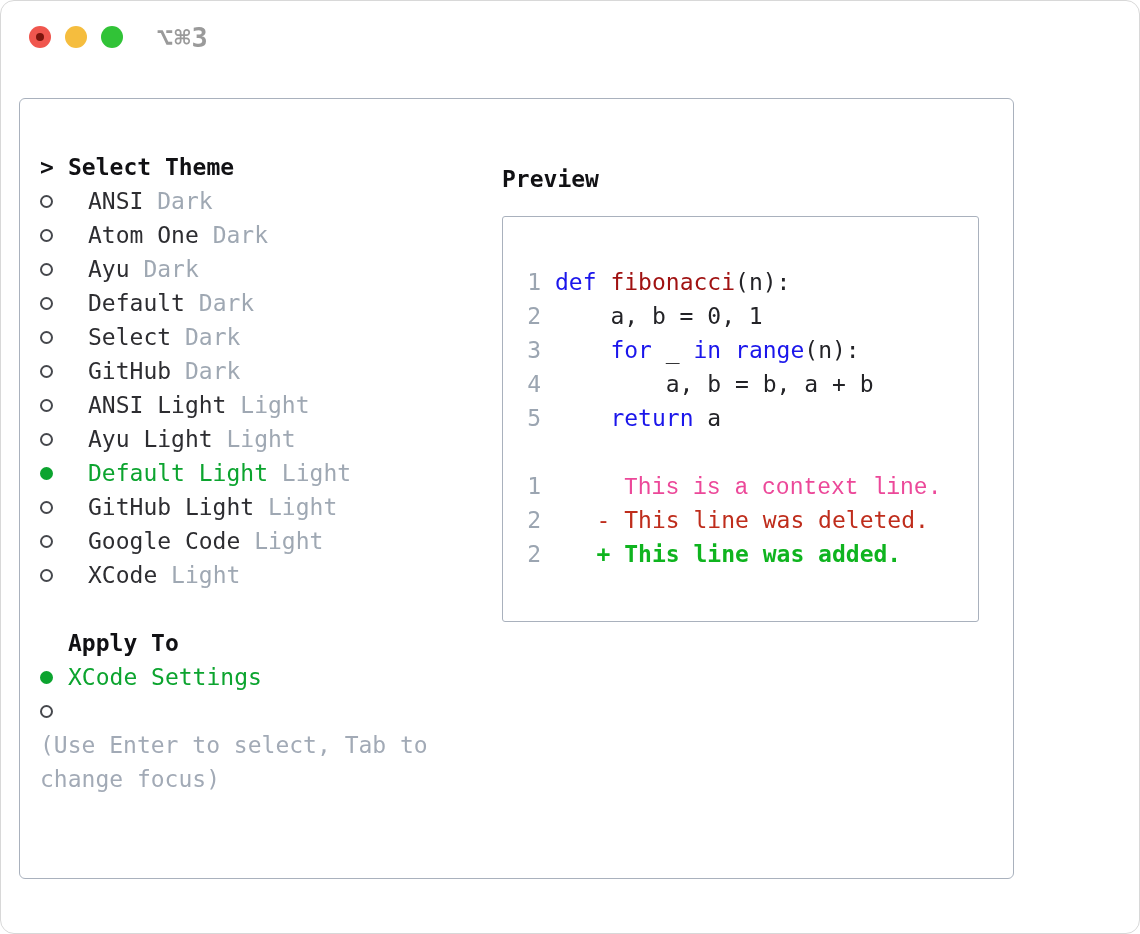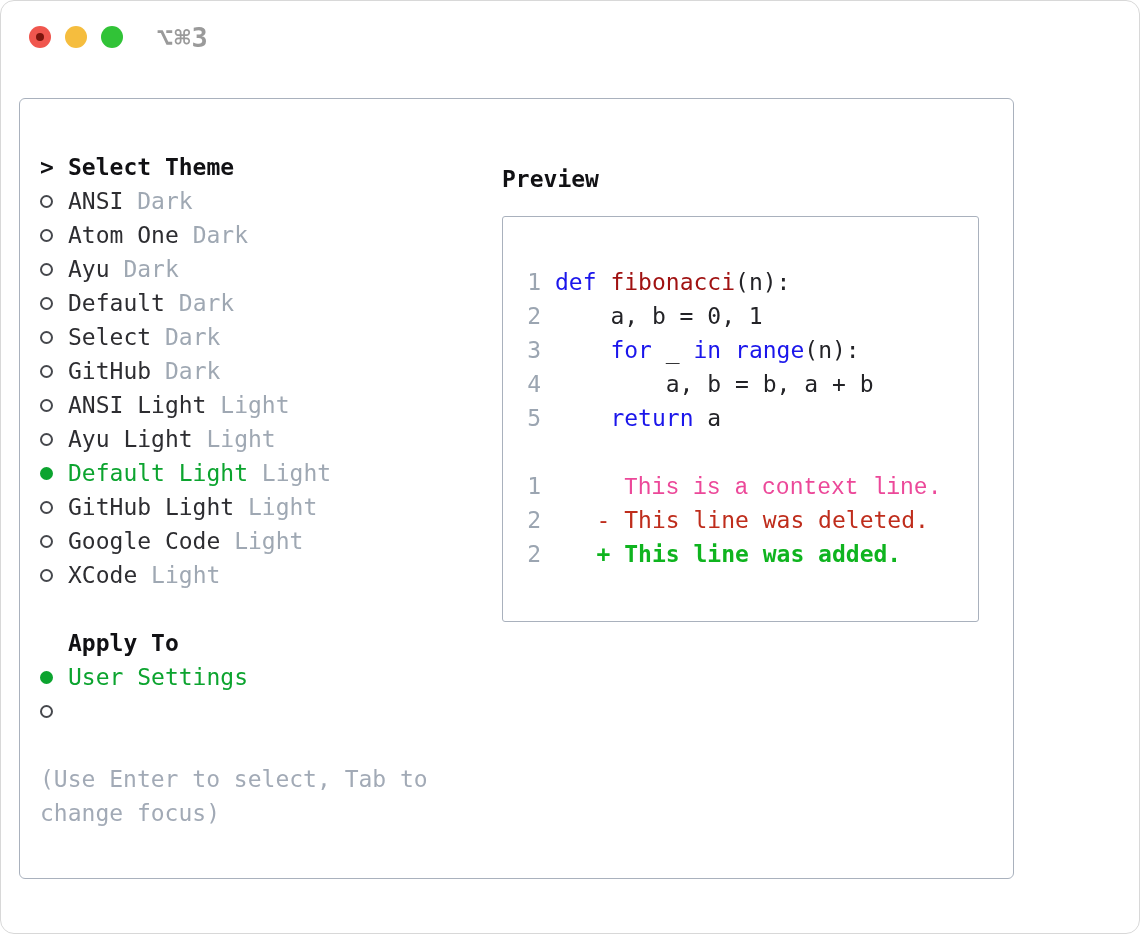--- a/index.html
+++ b/index.html
@@ -56,28 +56,27 @@
 
   .row { display: flex; align-items: center; height: 34px; white-space: pre; cursor: default; }
   .marker-cell { width: 28px; flex: none; display: flex; align-items: center; }
   .radio {
     width: 13px; height: 13px; border-radius: 50%;
     border: 2px solid #46484d; background: transparent;
   }
   .radio.on { background: #0ca42f; border-color: #0ca42f; }
   .hdr { font-weight: bold; color: #111114; }
   .caret { font-weight: bold; color: #111114; }
-  .theme-name { color: #2d2d31; }
+  .theme-name { color: #2d2d31; margin-left: 20px; }
   .theme-row.sel .theme-name { color: #0ca42f; }
   .theme-tag { color: #9fa8b3; }
   .apply-row .opt-name { color: #2d2d31; }
   .apply-row.sel .opt-name { color: #0ca42f; }
   .section-gap { height: 34px; }
   .hint {
-    margin-top: 34px;
     width: 424px;
     color: #a2aab6;
     line-height: 34px;
   }
   
   .preview-title { height: 34px; line-height: 34px; font-weight: bold; color: #111114; }
   .preview-box {
     margin-top: 20px;
     width: 477px; height: 406px;
     border: 1.5px solid #a9b1bd;
@@ -129,21 +128,21 @@
           <div class="row theme-row"><span class="marker-cell"><span class="radio"></span></span><span class="theme-name">Google Code</span><span class="theme-tag"> Light</span></div>
           <div class="row theme-row"><span class="marker-cell"><span class="radio"></span></span><span class="theme-name">XCode</span><span class="theme-tag"> Light</span></div>
         </div>
 
       <div class="section-gap"></div>
 
       <div class="row">
         <span class="marker-cell"></span><span class="hdr">Apply To</span>
       </div>
       <div id="apply-list">
-          <div class="row apply-row sel"><span class="marker-cell"><span class="radio on"></span></span><span class="opt-name">User Settings</span></div>
+          <div class="row apply-row sel"><span class="marker-cell"><span class="radio on"></span></span><span class="opt-name">XCode Settings</span></div>
           <div class="row apply-row"><span class="marker-cell"><span class="radio"></span></span></div>
         </div>
 
       <div class="hint">(Use Enter to select, Tab to change focus)</div>
     </div>
 
     <div class="right-col">
       <div class="preview-title">Preview</div>
       <div class="preview-box" id="preview-box">
           <div class="cline"><span class="lnum">1</span><span class="lbody"><span class="tok-kw">def</span><span class="tok-pl"> </span><span class="tok-fn">fibonacci</span><span class="tok-pl">(n):</span></span></div>

